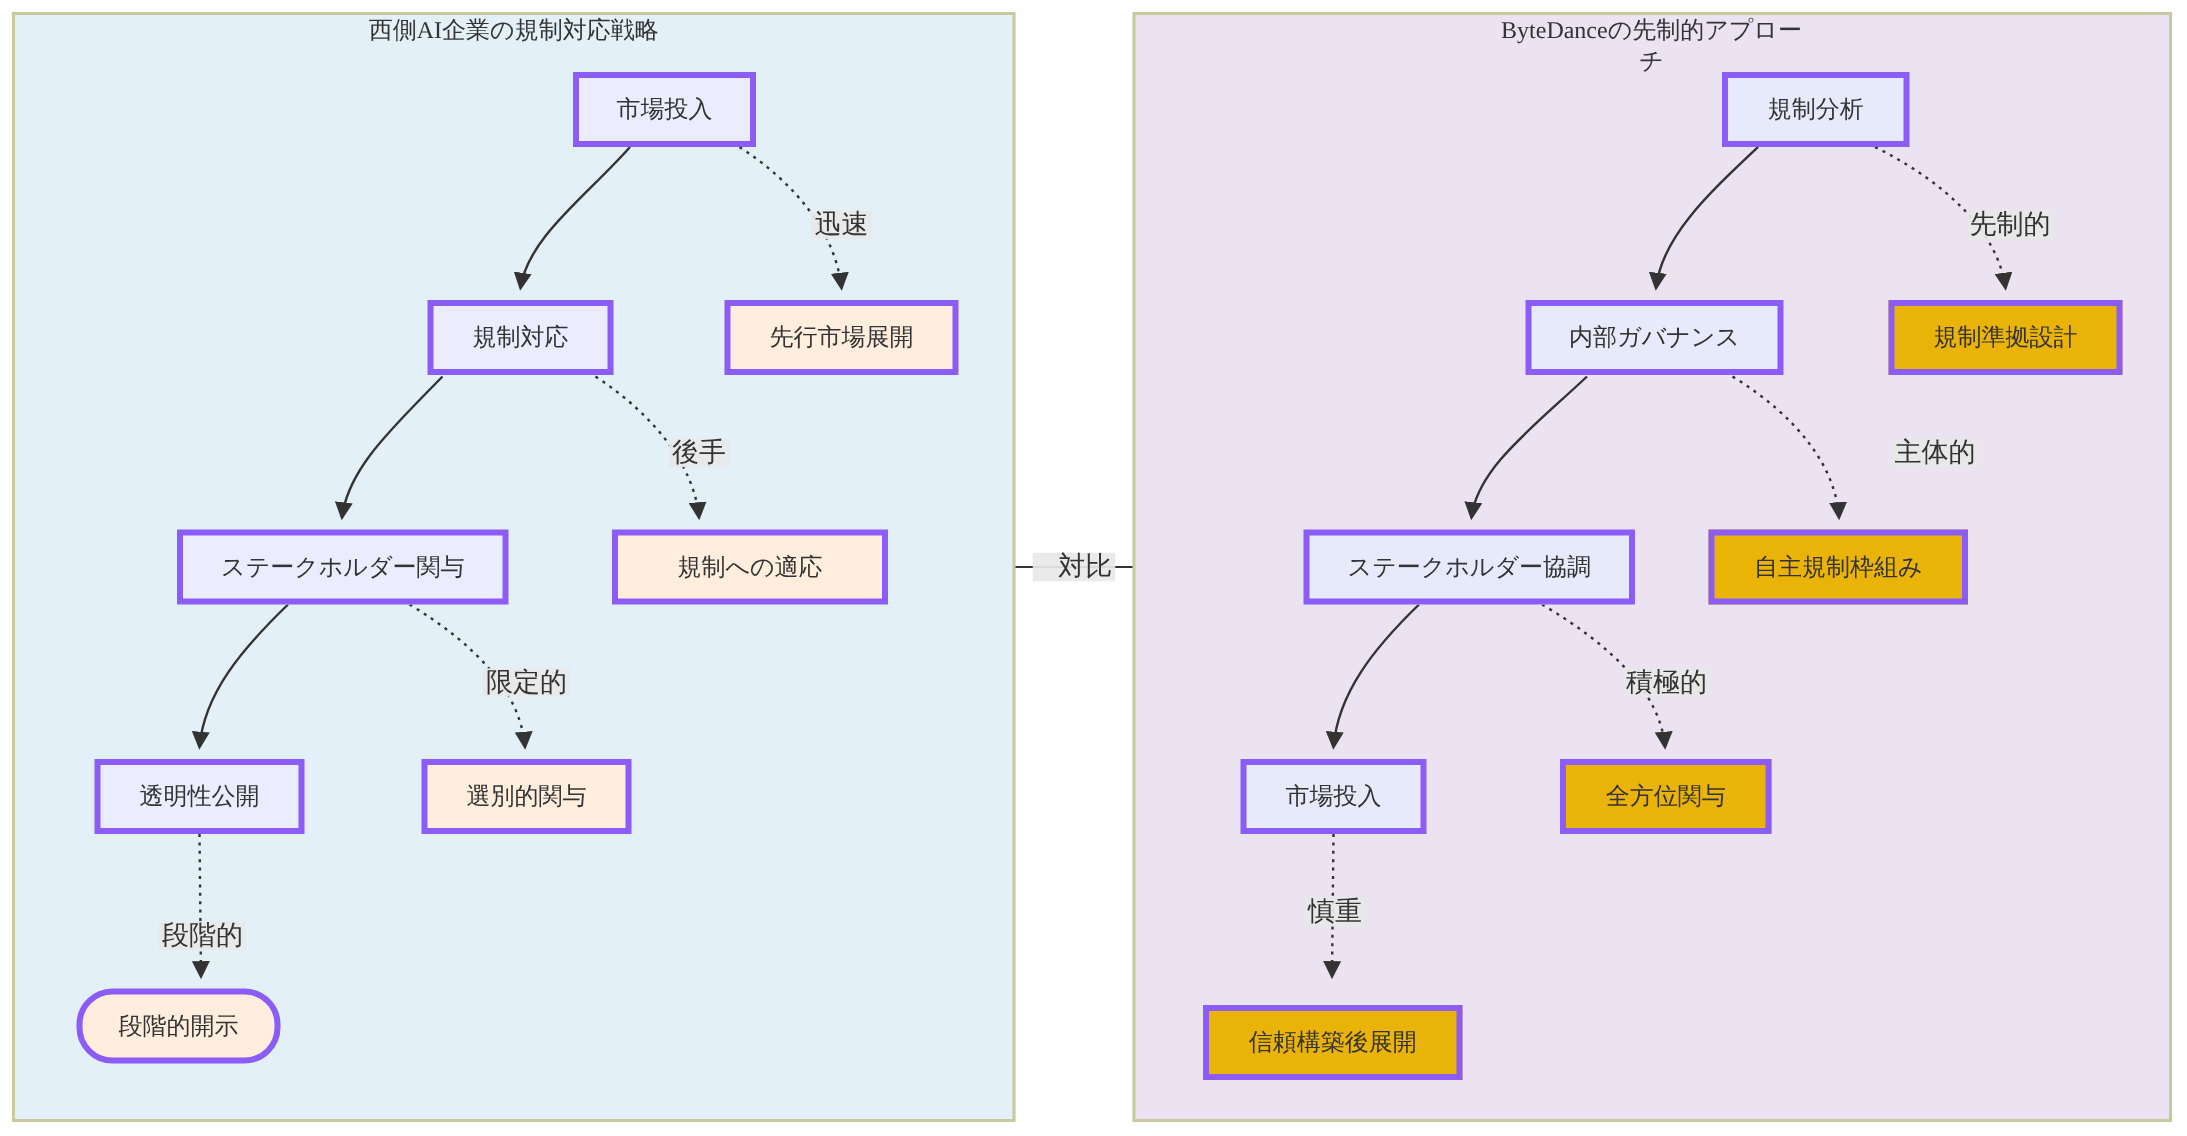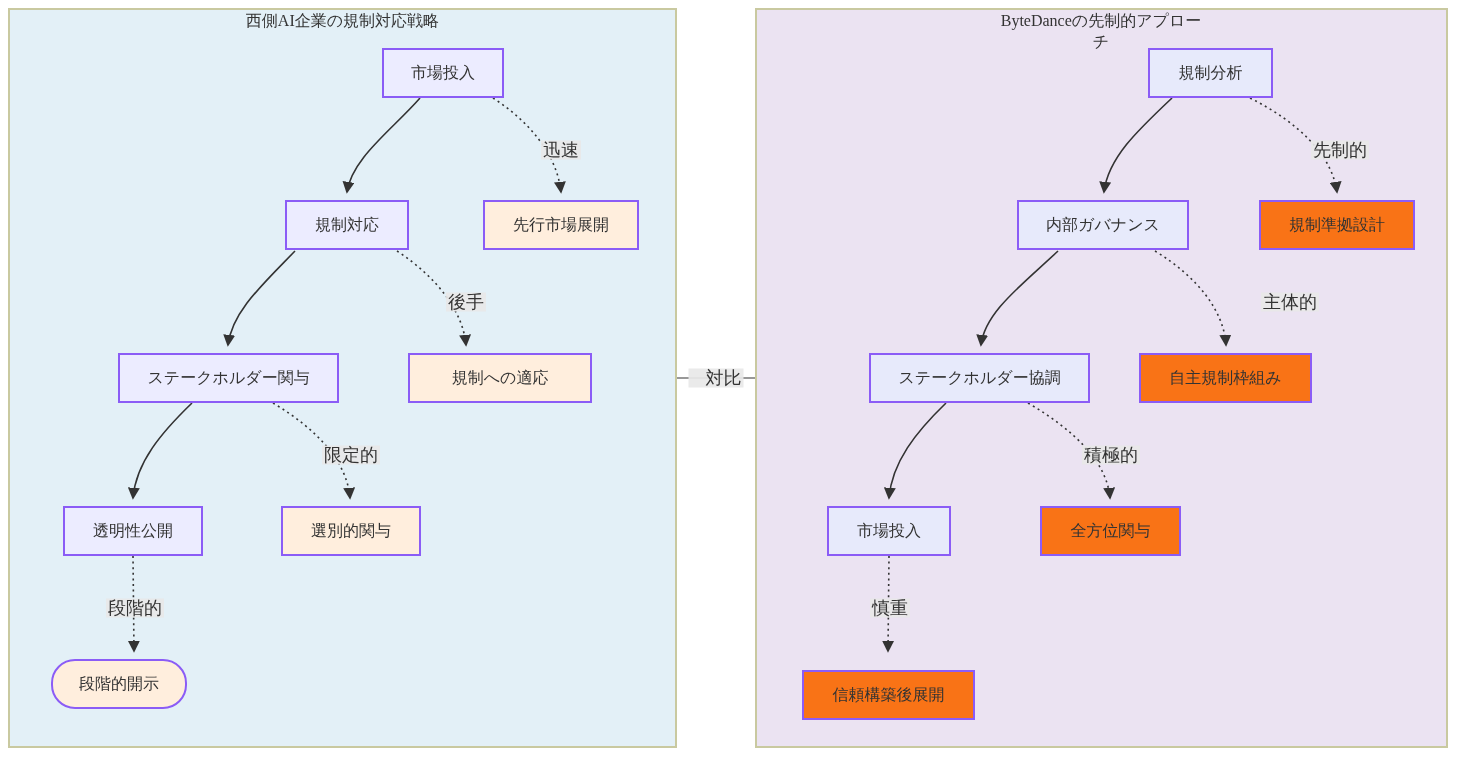--- a/index.html
+++ b/index.html
@@ -8,28 +8,28 @@
     font-family:"Liberation Serif","DejaVu Serif",serif;color:#333333;
     overflow:hidden;
   }
   .panel{position:absolute;border:2px solid #c9c9a0;box-sizing:border-box;}
   .panel-title{
     position:absolute;text-align:center;font-size:16px;color:#333;
     line-height:21px;z-index:3;
   }
   .edges-layer{position:absolute;left:0;top:0;z-index:2;pointer-events:none;}
   .node{
-    position:absolute;box-sizing:border-box;border:2px solid #8b5cf6;
+    position:absolute;box-sizing:border-box;border:4px solid #8b5cf6;
     display:flex;align-items:center;justify-content:center;
     font-size:16px;color:#333;z-index:4;white-space:nowrap;
   }
   .lavender{background:#ececff;}
   .lavender-b{background:#e7eafb;}
   .peach{background:#ffeedd;}
-  .green{background:#f97316;}
+  .green{background:#eab308;}
   .edge-label{
     position:absolute;transform:translate(-50%,-50%);
     background:rgba(232,232,232,0.92);color:#333;font-size:18px;
     padding:0 2px;line-height:19px;z-index:5;white-space:nowrap;
   }
   svg path.solid{fill:none;stroke:#333333;stroke-width:1.6;}
   svg path.dotted{fill:none;stroke:#333333;stroke-width:1.6;stroke-dasharray:2 3.6;}
   svg path.plain{fill:none;stroke:#333333;stroke-width:1.2;}
 </style>
 </head>
@@ -83,18 +83,18 @@
 <div class="node green" style="left:1259px;top:200px;width:156px;height:50px;">規制準拠設計</div>
 <div class="node lavender-b" style="left:869px;top:353px;width:221px;height:50px;">ステークホルダー協調</div>
 <div class="node green" style="left:1139px;top:353px;width:173px;height:50px;">自主規制枠組み</div>
 <div class="node lavender-b" style="left:827px;top:506px;width:124px;height:50px;">市場投入</div>
 <div class="node green" style="left:1040px;top:506px;width:141px;height:50px;">全方位関与</div>
 <div class="node green" style="left:802px;top:670px;width:173px;height:50px;">信頼構築後展開</div>
 
 <div class="edge-label" style="left:561px;top:150px;">迅速</div>
 <div class="edge-label" style="left:466px;top:302px;">後手</div>
 <div class="edge-label" style="left:351px;top:455px;">限定的</div>
-<div class="edge-label" style="left:135px;top:608px;">段階的</div>
+<div class="edge-label" style="left:135px;top:624px;">段階的</div>
 <div class="edge-label" style="left:1340px;top:150px;">先制的</div>
 <div class="edge-label" style="left:1290px;top:302px;">主体的</div>
 <div class="edge-label" style="left:1111px;top:455px;">積極的</div>
 <div class="edge-label" style="left:890px;top:608px;">慎重</div>
 <div class="edge-label" style="left:716px;top:378px;padding-left:17px;">対比</div>
 
 </body></html>

